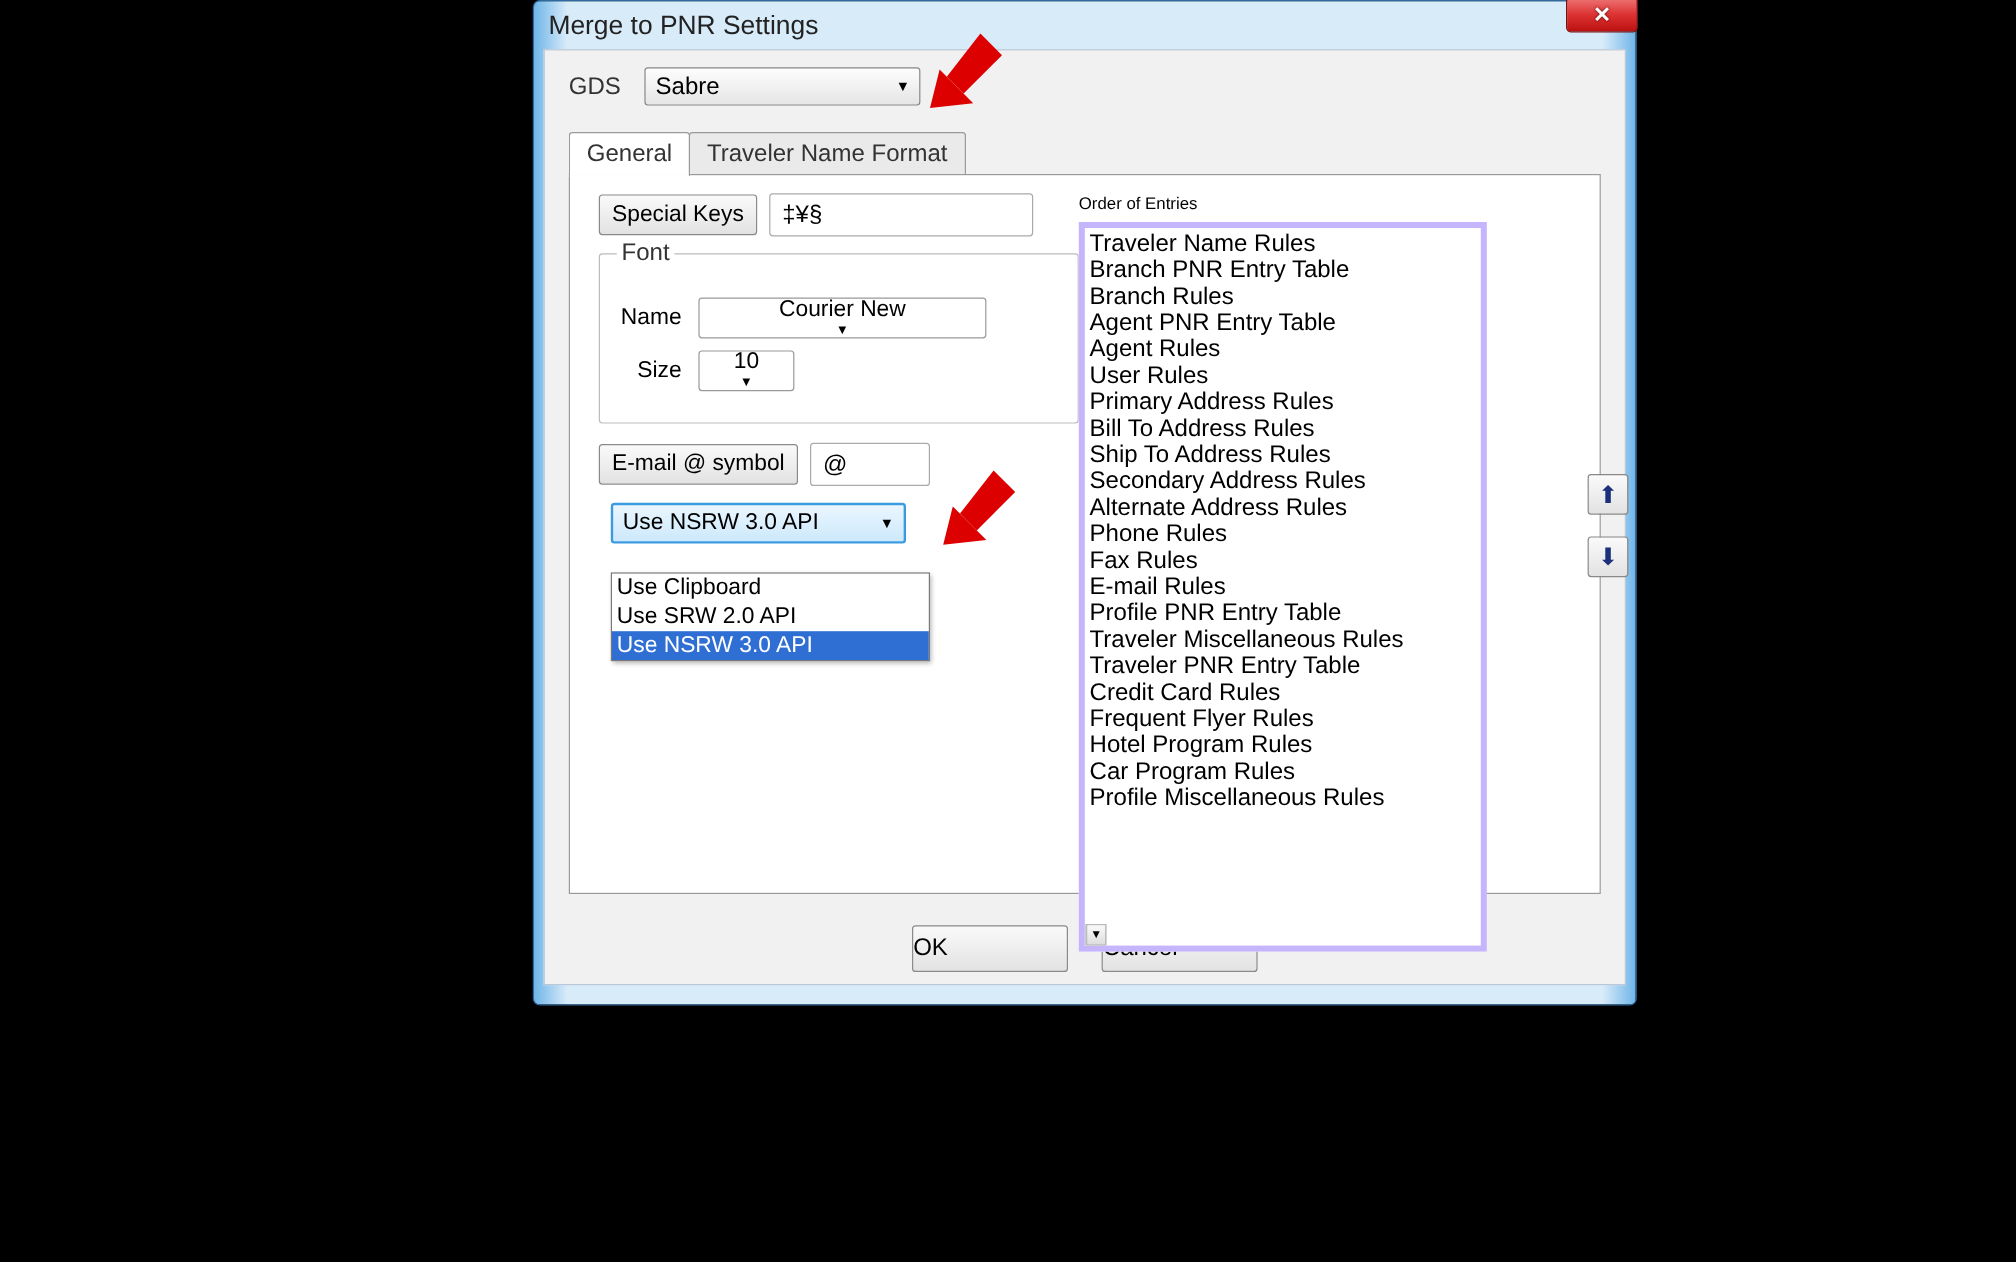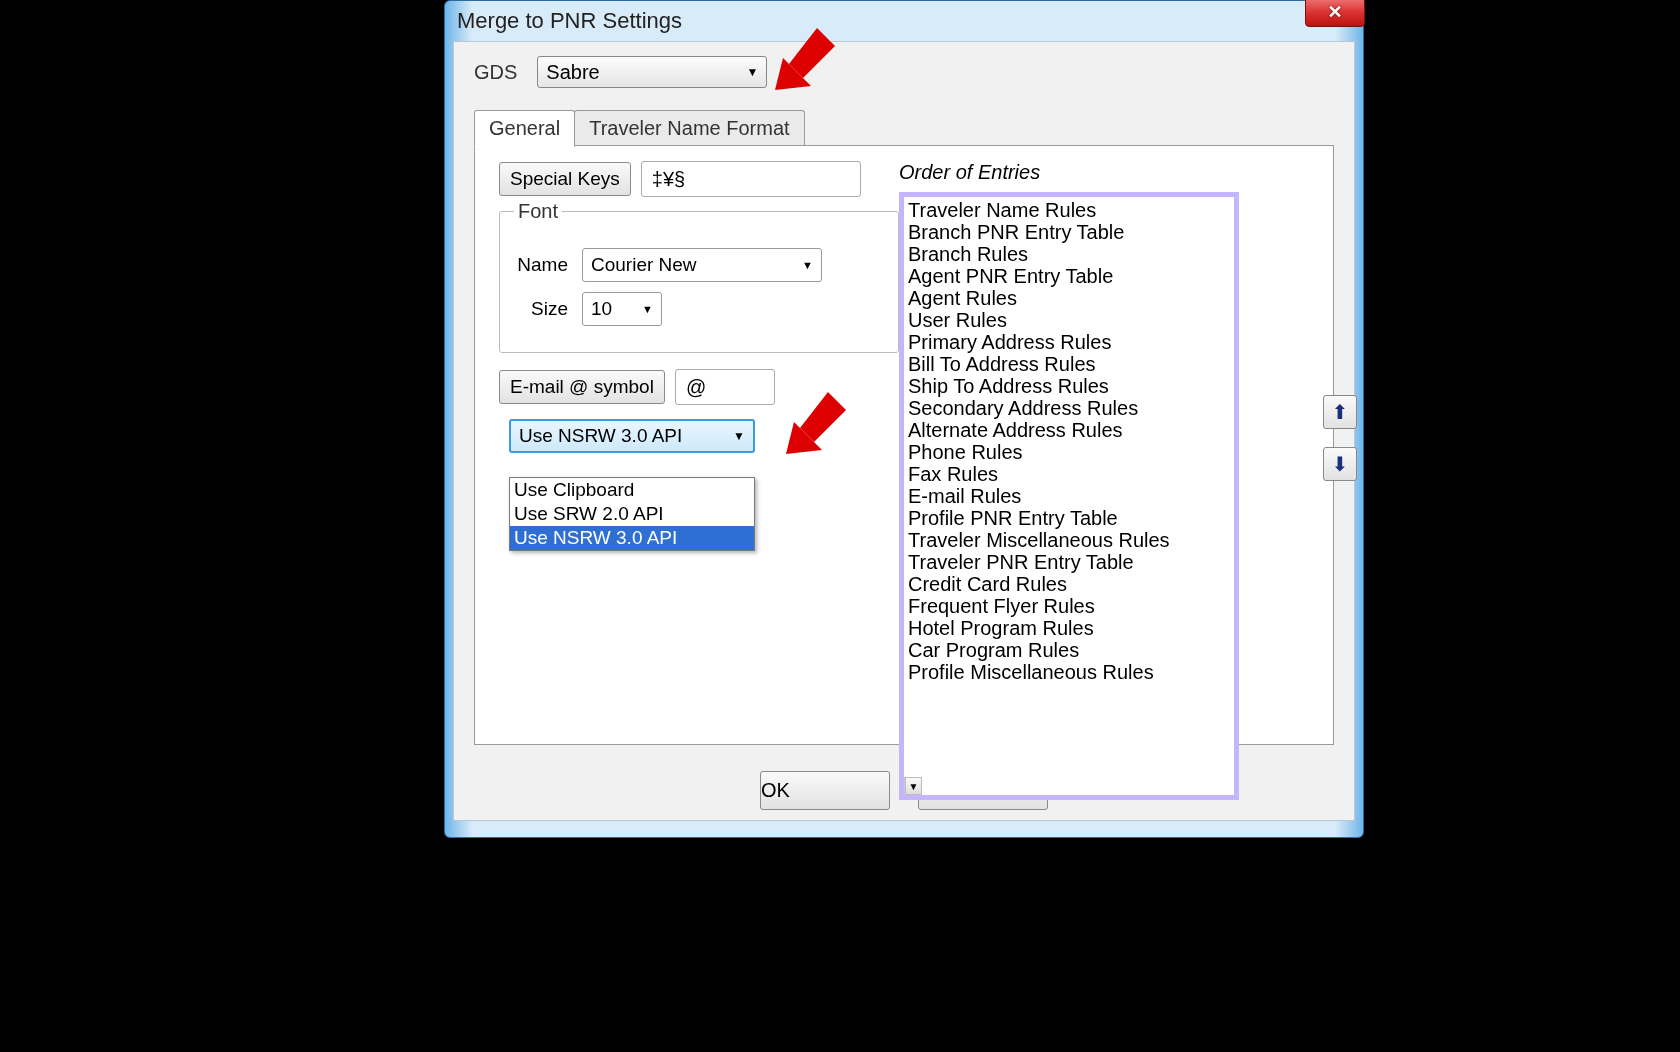--- a/index.html
+++ b/index.html
@@ -148,24 +148,25 @@
 }
 .fs-row { display: flex; align-items: center; gap: 14px; margin-top: 4px; margin-bottom: 10px; }
 .fs-label { width: 54px; text-align: right; font-size: 19px; }
 .combo {
   border: 1px solid #999;
   border-radius: 3px;
   height: 34px;
   background: #fff;
   display: flex;
   align-items: center;
-  justify-content: space-between;
+  justify-content: flex-end;
   padding: 0 8px;
   font-size: 19px;
   cursor: pointer;
+  flex-direction: column;
 }
 .combo .caret { font-size: 11px; }
 .api-combo {
   width: 246px;
   height: 34px;
   border: 2px solid #3a9be0;
   background: linear-gradient(#eaf6ff,#cde9fb);
   border-radius: 3px;
   display: flex;
   align-items: center;
@@ -173,35 +174,35 @@
   padding: 0 8px;
   font-size: 19px;
   cursor: pointer;
   margin-top: 10px;
   margin-left: 10px;
 }
 .dropdown-open {
   position: absolute;
   left: 10px;
   top: 316px;
-  width: 246px;
+  width: 266px;
   border: 1px solid #7a7a7a;
   background: #fff;
   box-shadow: 2px 2px 4px rgba(0,0,0,0.3);
 }
 .dd-item {
   padding: 1px 4px;
   font-size: 19px;
   cursor: pointer;
 }
 .dd-item.sel {
   background: #2f6fd4;
   color: #fff;
 }
-.order-label { font-size: 20px; margin-bottom: 8px; font-style: italic; }
+.order-label { font-size: 14px; margin-bottom: 8px; }
 .listbox {
   width: 340px;
   height: 608px;
   border: 5px solid #c4b5fd;
   background: #fff;
   overflow: hidden;
   display: flex;
   flex-direction: column;
 }
 .list-inner { flex: 1; padding: 2px 4px; overflow: hidden; }

